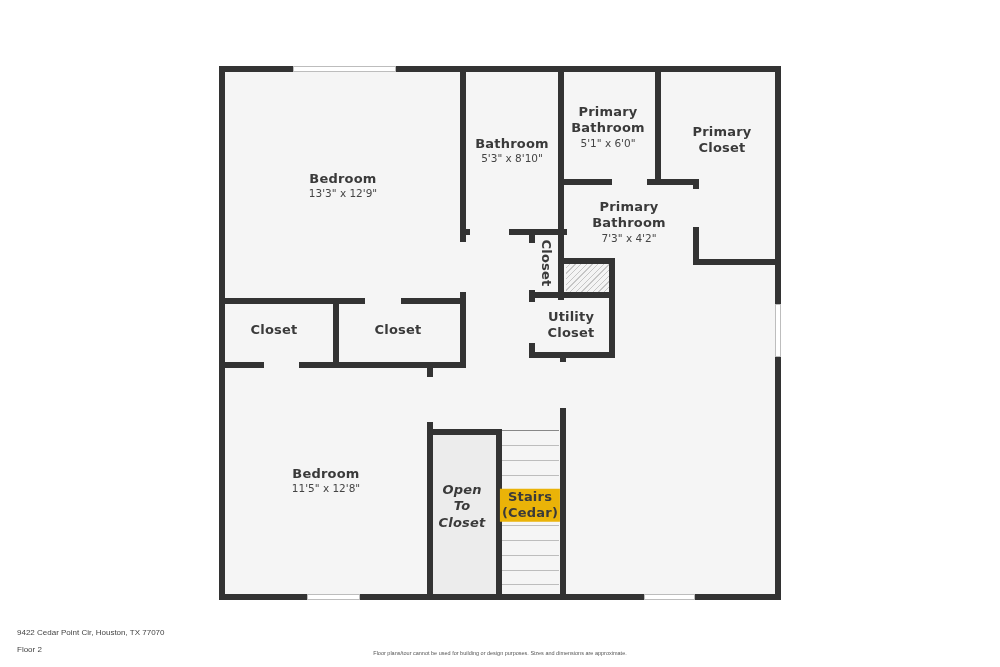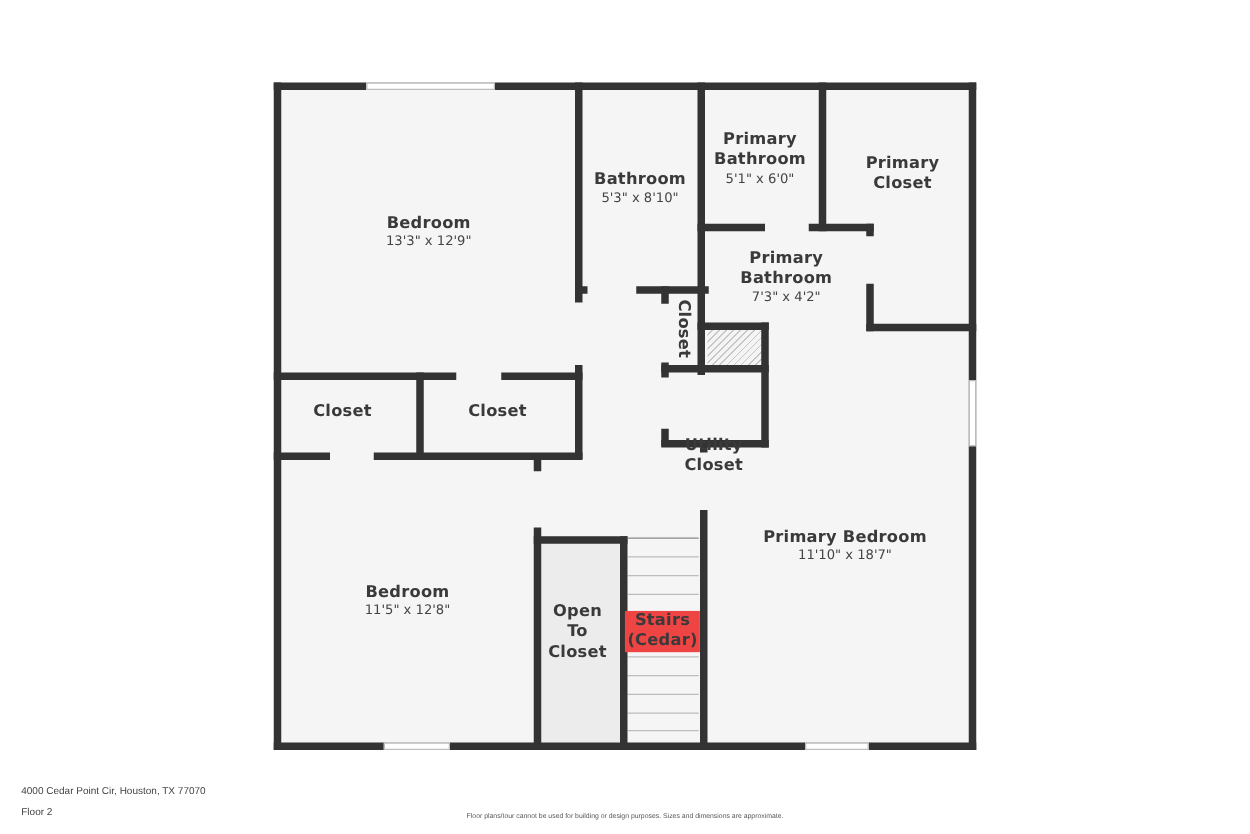--- a/index.html
+++ b/index.html
@@ -120,50 +120,46 @@
   <div class="label" style="left:629px;top:222px;">
     <div class="name">Primary</div>
     <div class="name">Bathroom</div>
     <div class="dim">7'3" x 4'2"</div>
   </div>
 
   <div class="label vert" style="left:546px;top:263px;">
     <div class="name">Closet</div>
   </div>
 
-  <div class="label" style="left:571px;top:325px;margin-top:40px;">
+  <div class="label" style="left:571px;top:325px;">
     <div class="name">Utility</div>
     <div class="name">Closet</div>
   </div>
 
   <div class="label" style="left:274px;top:330px;">
     <div class="name">Closet</div>
   </div>
 
   <div class="label" style="left:398px;top:330px;">
     <div class="name">Closet</div>
   </div>
 
   <div class="label" style="left:326px;top:481px;">
     <div class="name">Bedroom</div>
     <div class="dim">11'5" x 12'8"</div>
   </div>
 
-  <div class="label" style="left:462px;top:506px;">
+  <div class="label" style="left:462px;top:506px;font-style:italic;">
     <div class="name">Open</div>
     <div class="name">To</div>
     <div class="name">Closet</div>
   </div>
 
-  <div class="label" style="left:530px;top:505px;background:#ef4444;padding:0 2px;">
+  <div class="label" style="left:530px;top:505px;background:#eab308;padding:0 2px;">
     <div class="name">Stairs</div>
     <div class="name">(Cedar)</div>
   </div>
 
-  <div class="label" style="left:676px;top:437px;">
-    <div class="name">Primary Bedroom</div>
-    <div class="dim">11'10" x 18'7"</div>
-  </div>
 </div>
 
-<div class="footer-addr">4000 Cedar Point Cir, Houston, TX 77070</div>
+<div class="footer-addr">9422 Cedar Point Cir, Houston, TX 77070</div>
 <div class="footer-floor">Floor 2</div>
 <div class="footer-disc">Floor plans/tour cannot be used for building or design purposes. Sizes and dimensions are approximate.</div>
 
 </body></html>

